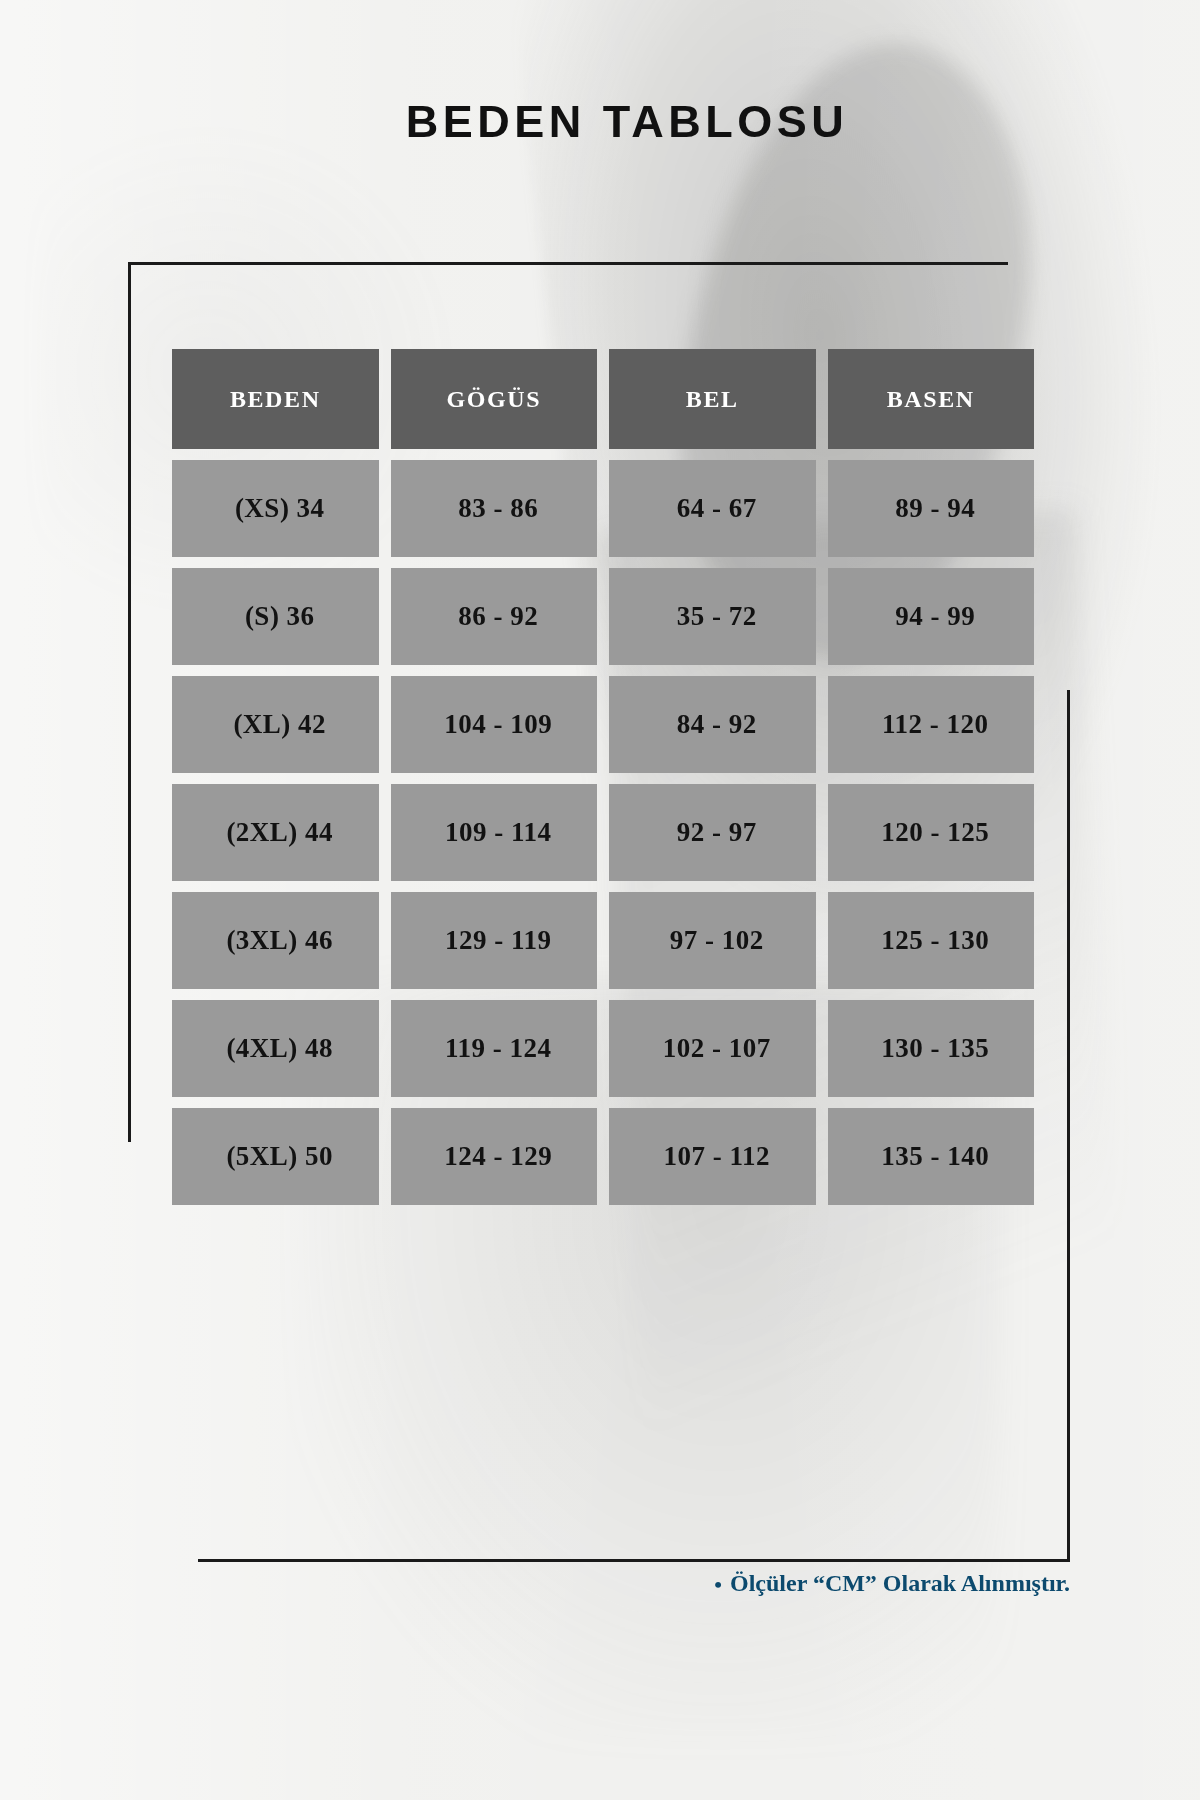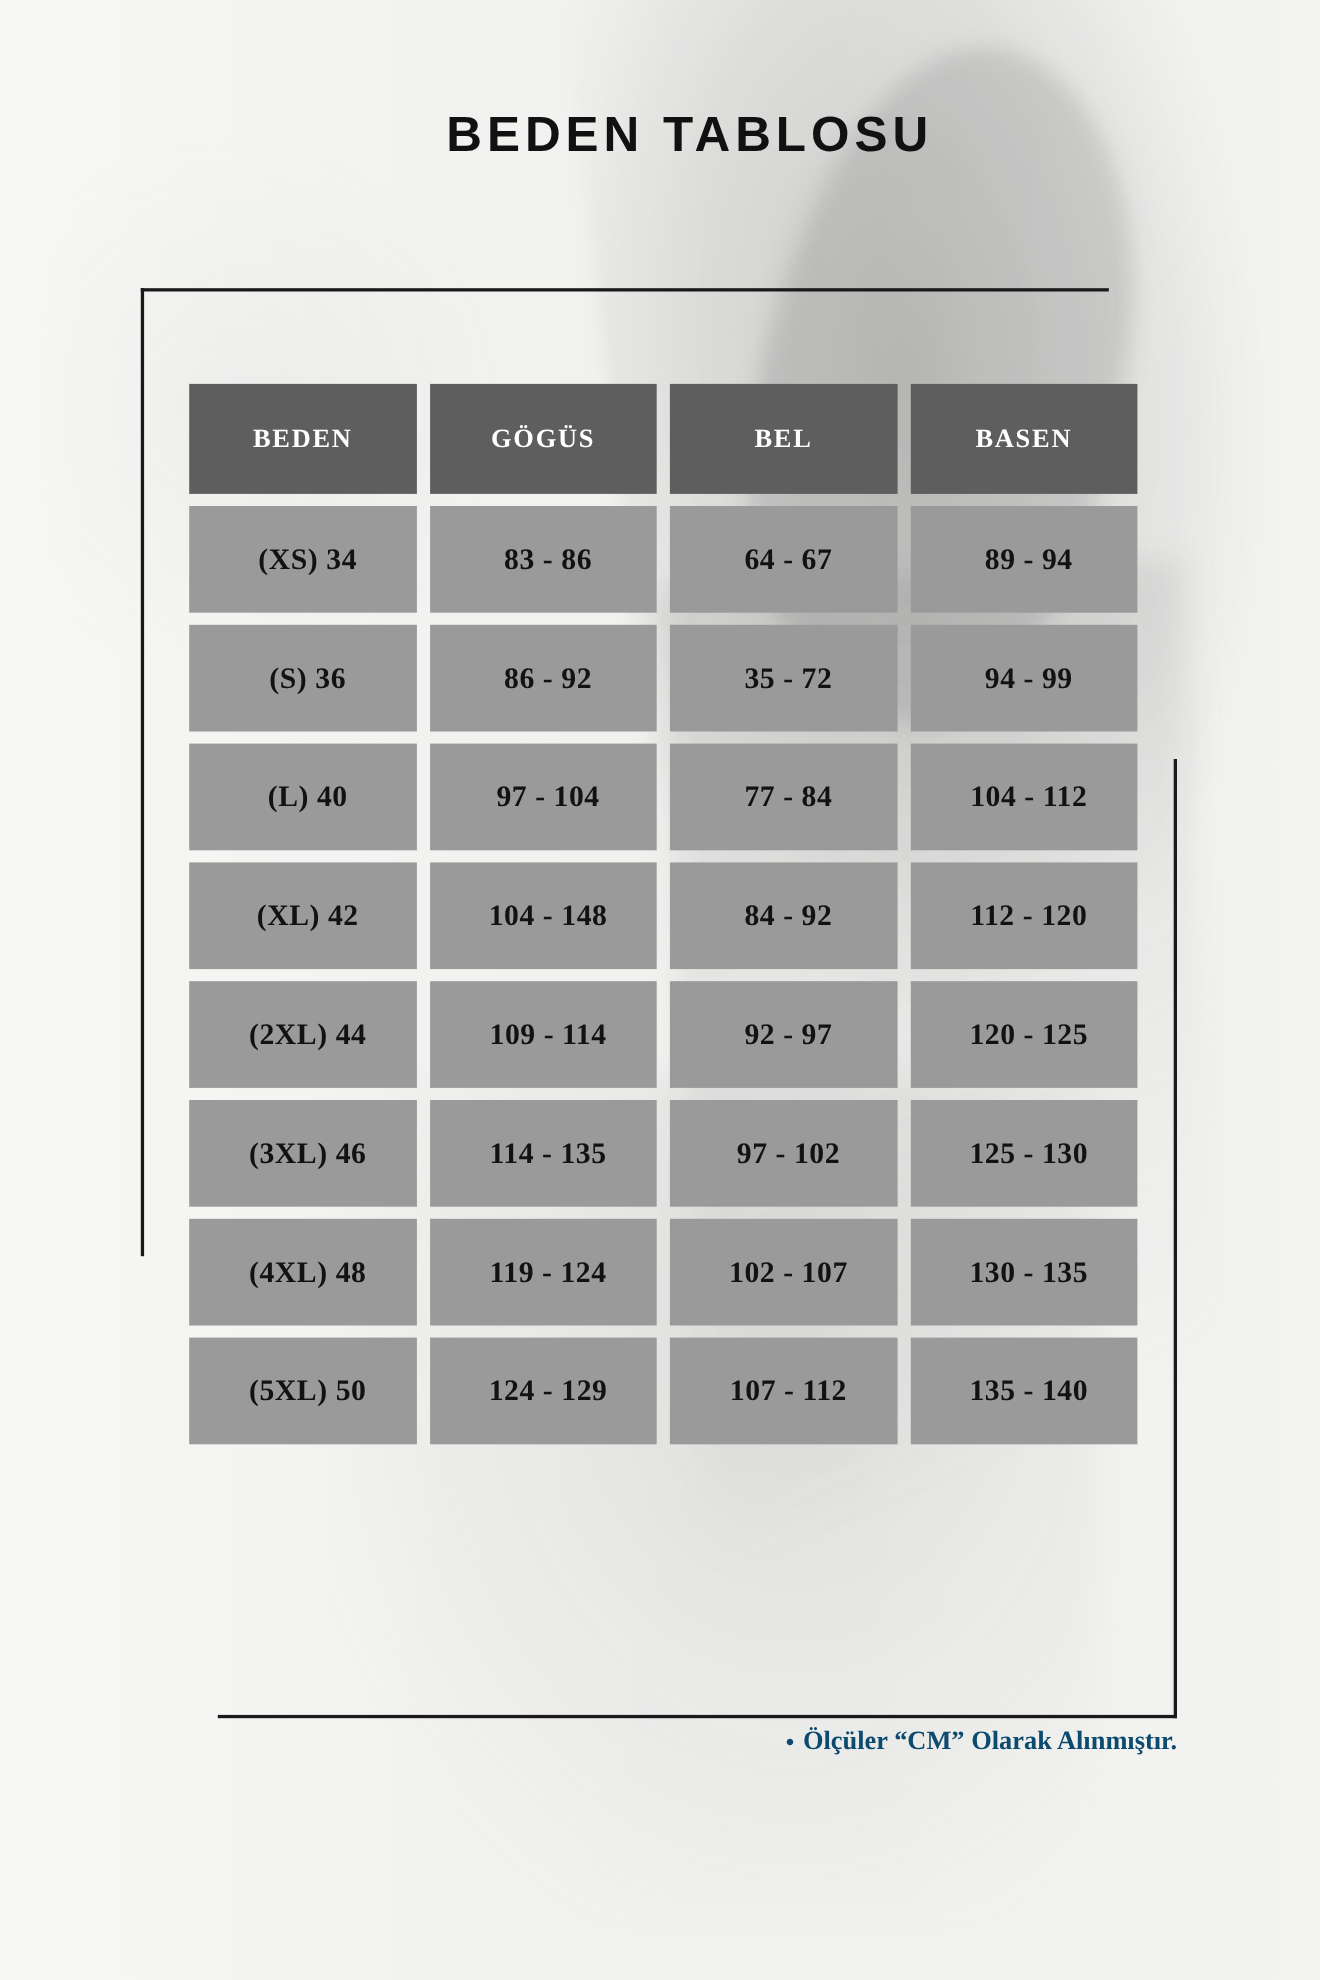--- a/index.html
+++ b/index.html
@@ -213,40 +213,34 @@
           <td>64 - 67</td>
           <td>89 - 94</td>
         </tr>
         <tr>
           <td>(S) 36</td>
           <td>86 - 92</td>
           <td>35 - 72</td>
           <td>94 - 99</td>
         </tr>
         <tr>
-          <td>(L) 40</td>
-          <td>97 - 104</td>
-          <td>77 - 84</td>
-          <td>104 - 112</td>
-        </tr>
-        <tr>
           <td>(XL) 42</td>
-          <td>104 - 148</td>
+          <td>104 - 109</td>
           <td>84 - 92</td>
           <td>112 - 120</td>
         </tr>
         <tr>
           <td>(2XL) 44</td>
           <td>109 - 114</td>
           <td>92 - 97</td>
           <td>120 - 125</td>
         </tr>
         <tr>
           <td>(3XL) 46</td>
-          <td>114 - 135</td>
+          <td>129 - 119</td>
           <td>97 - 102</td>
           <td>125 - 130</td>
         </tr>
         <tr>
           <td>(4XL) 48</td>
           <td>119 - 124</td>
           <td>102 - 107</td>
           <td>130 - 135</td>
         </tr>
         <tr>

